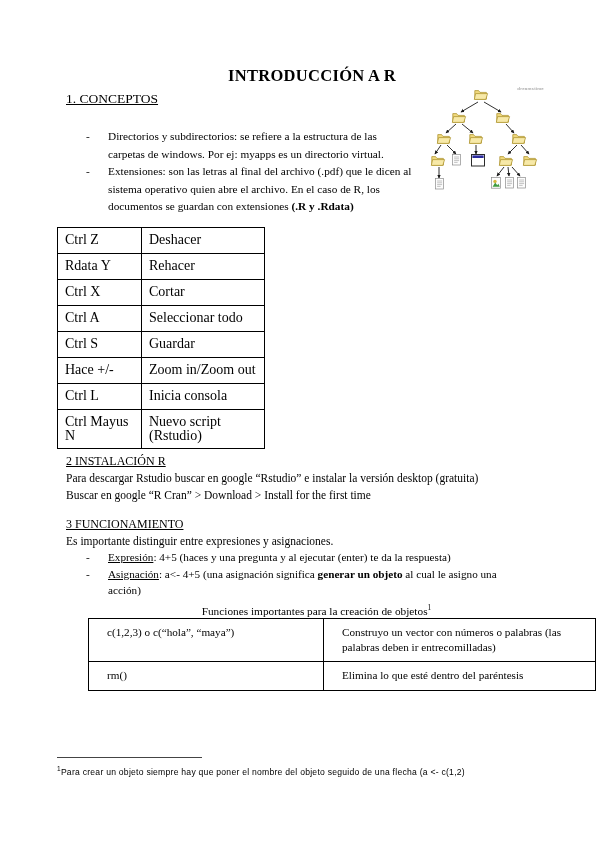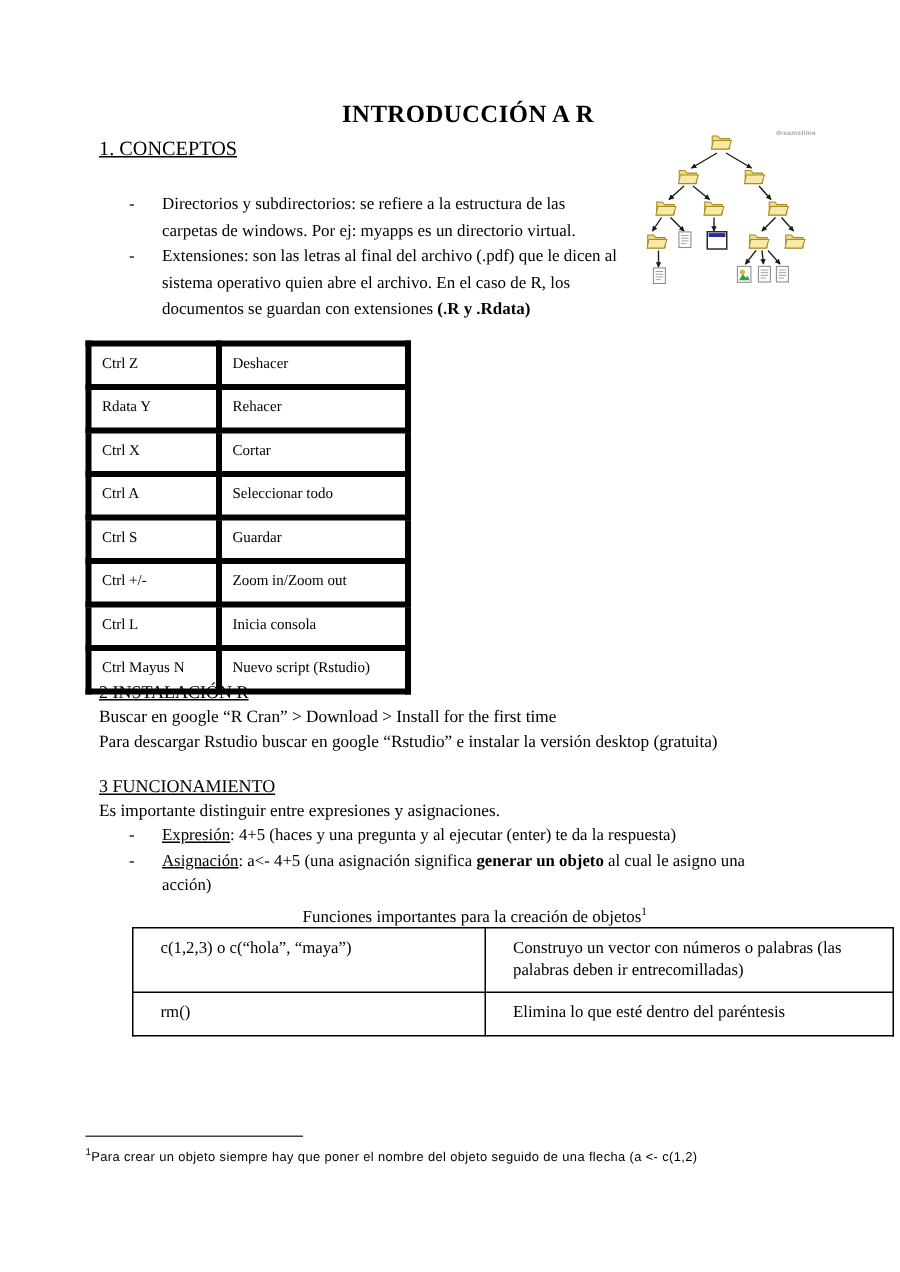--- a/index.html
+++ b/index.html
@@ -66,22 +66,22 @@
   
   .tbl-shortcuts {
     position: absolute;
     left: 57px;
     top: 227px;
     width: 181px;
     border-collapse: collapse;
     table-layout: fixed;
   }
   .tbl-shortcuts td {
-    border: 4px solid #000000;
-    font-size: 10px;
+    border: 1px solid #000000;
+    font-size: 14px;
     padding: 5px 6px 5px 7px;
     vertical-align: top;
     line-height: 14px;
     height: 15px;
   }
   .tbl-shortcuts td.c1 { width: 70px; }
   .tbl-shortcuts td.c2 { width: 109px; }
 
   
   .block-install {
@@ -311,38 +311,38 @@
       </tr>
       <tr>
         <td class="c1">Ctrl A</td>
         <td class="c2">Seleccionar todo</td>
       </tr>
       <tr>
         <td class="c1">Ctrl S</td>
         <td class="c2">Guardar</td>
       </tr>
       <tr>
-        <td class="c1">Ctrl +/-</td>
+        <td class="c1">Hace +/-</td>
         <td class="c2">Zoom in/Zoom out</td>
       </tr>
       <tr>
         <td class="c1">Ctrl L</td>
         <td class="c2">Inicia consola</td>
       </tr>
       <tr>
         <td class="c1">Ctrl Mayus N</td>
         <td class="c2">Nuevo script (Rstudio)</td>
       </tr>
     </tbody>
   </table>
 
   <div class="h-section" id="sec2">2 INSTALACIÓN R</div>
   <div class="block-install">
+    <div>Para descargar Rstudio buscar en google “Rstudio” e instalar la versión desktop (gratuita)</div>
     <div>Buscar en google “R Cran” &gt; Download &gt; Install for the first time</div>
-    <div>Para descargar Rstudio buscar en google “Rstudio” e instalar la versión desktop (gratuita)</div>
   </div>
 
   <div class="h-section" id="sec3">3 FUNCIONAMIENTO</div>
   <div class="block-func">Es importante distinguir entre expresiones y asignaciones.</div>
 
   <div class="bullets3">
     <div class="bullet-row">
       <span class="bullet-dash">-</span>
       <span class="bullet-text"><span class="u">Expresión</span><span>:  4+5 (haces y una pregunta y al ejecutar (enter) te da la respuesta)</span></span>
     </div>

